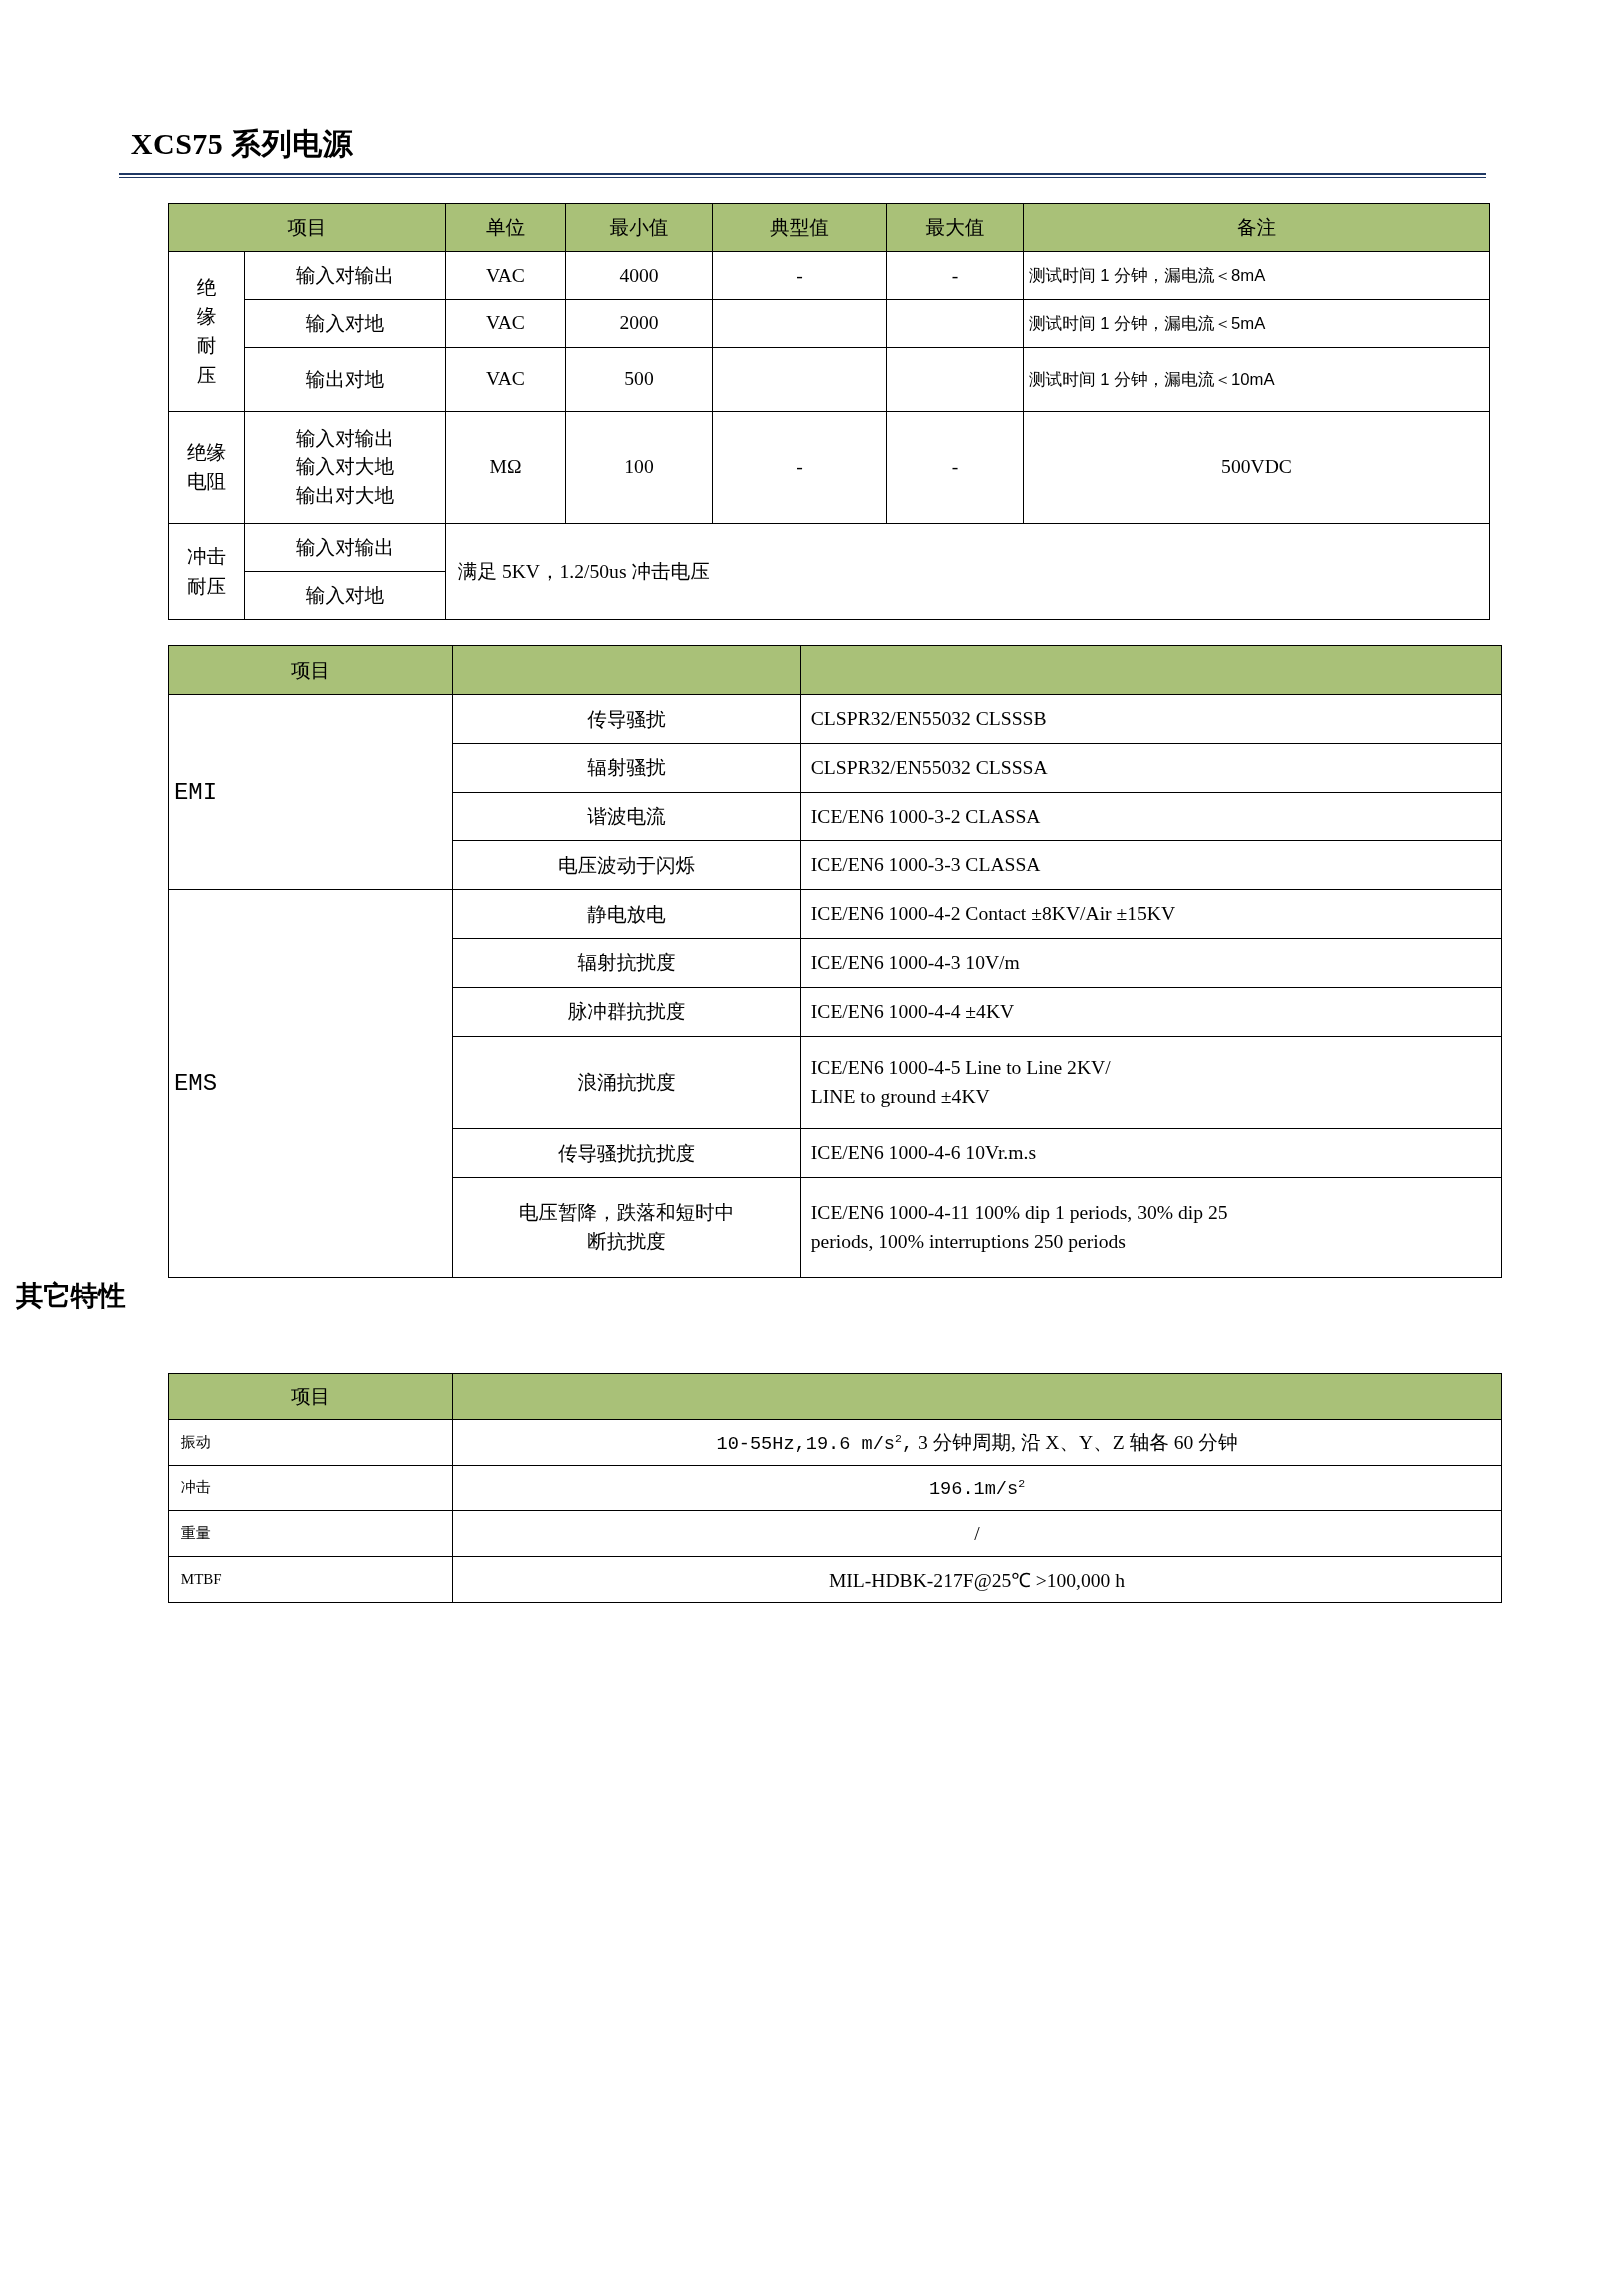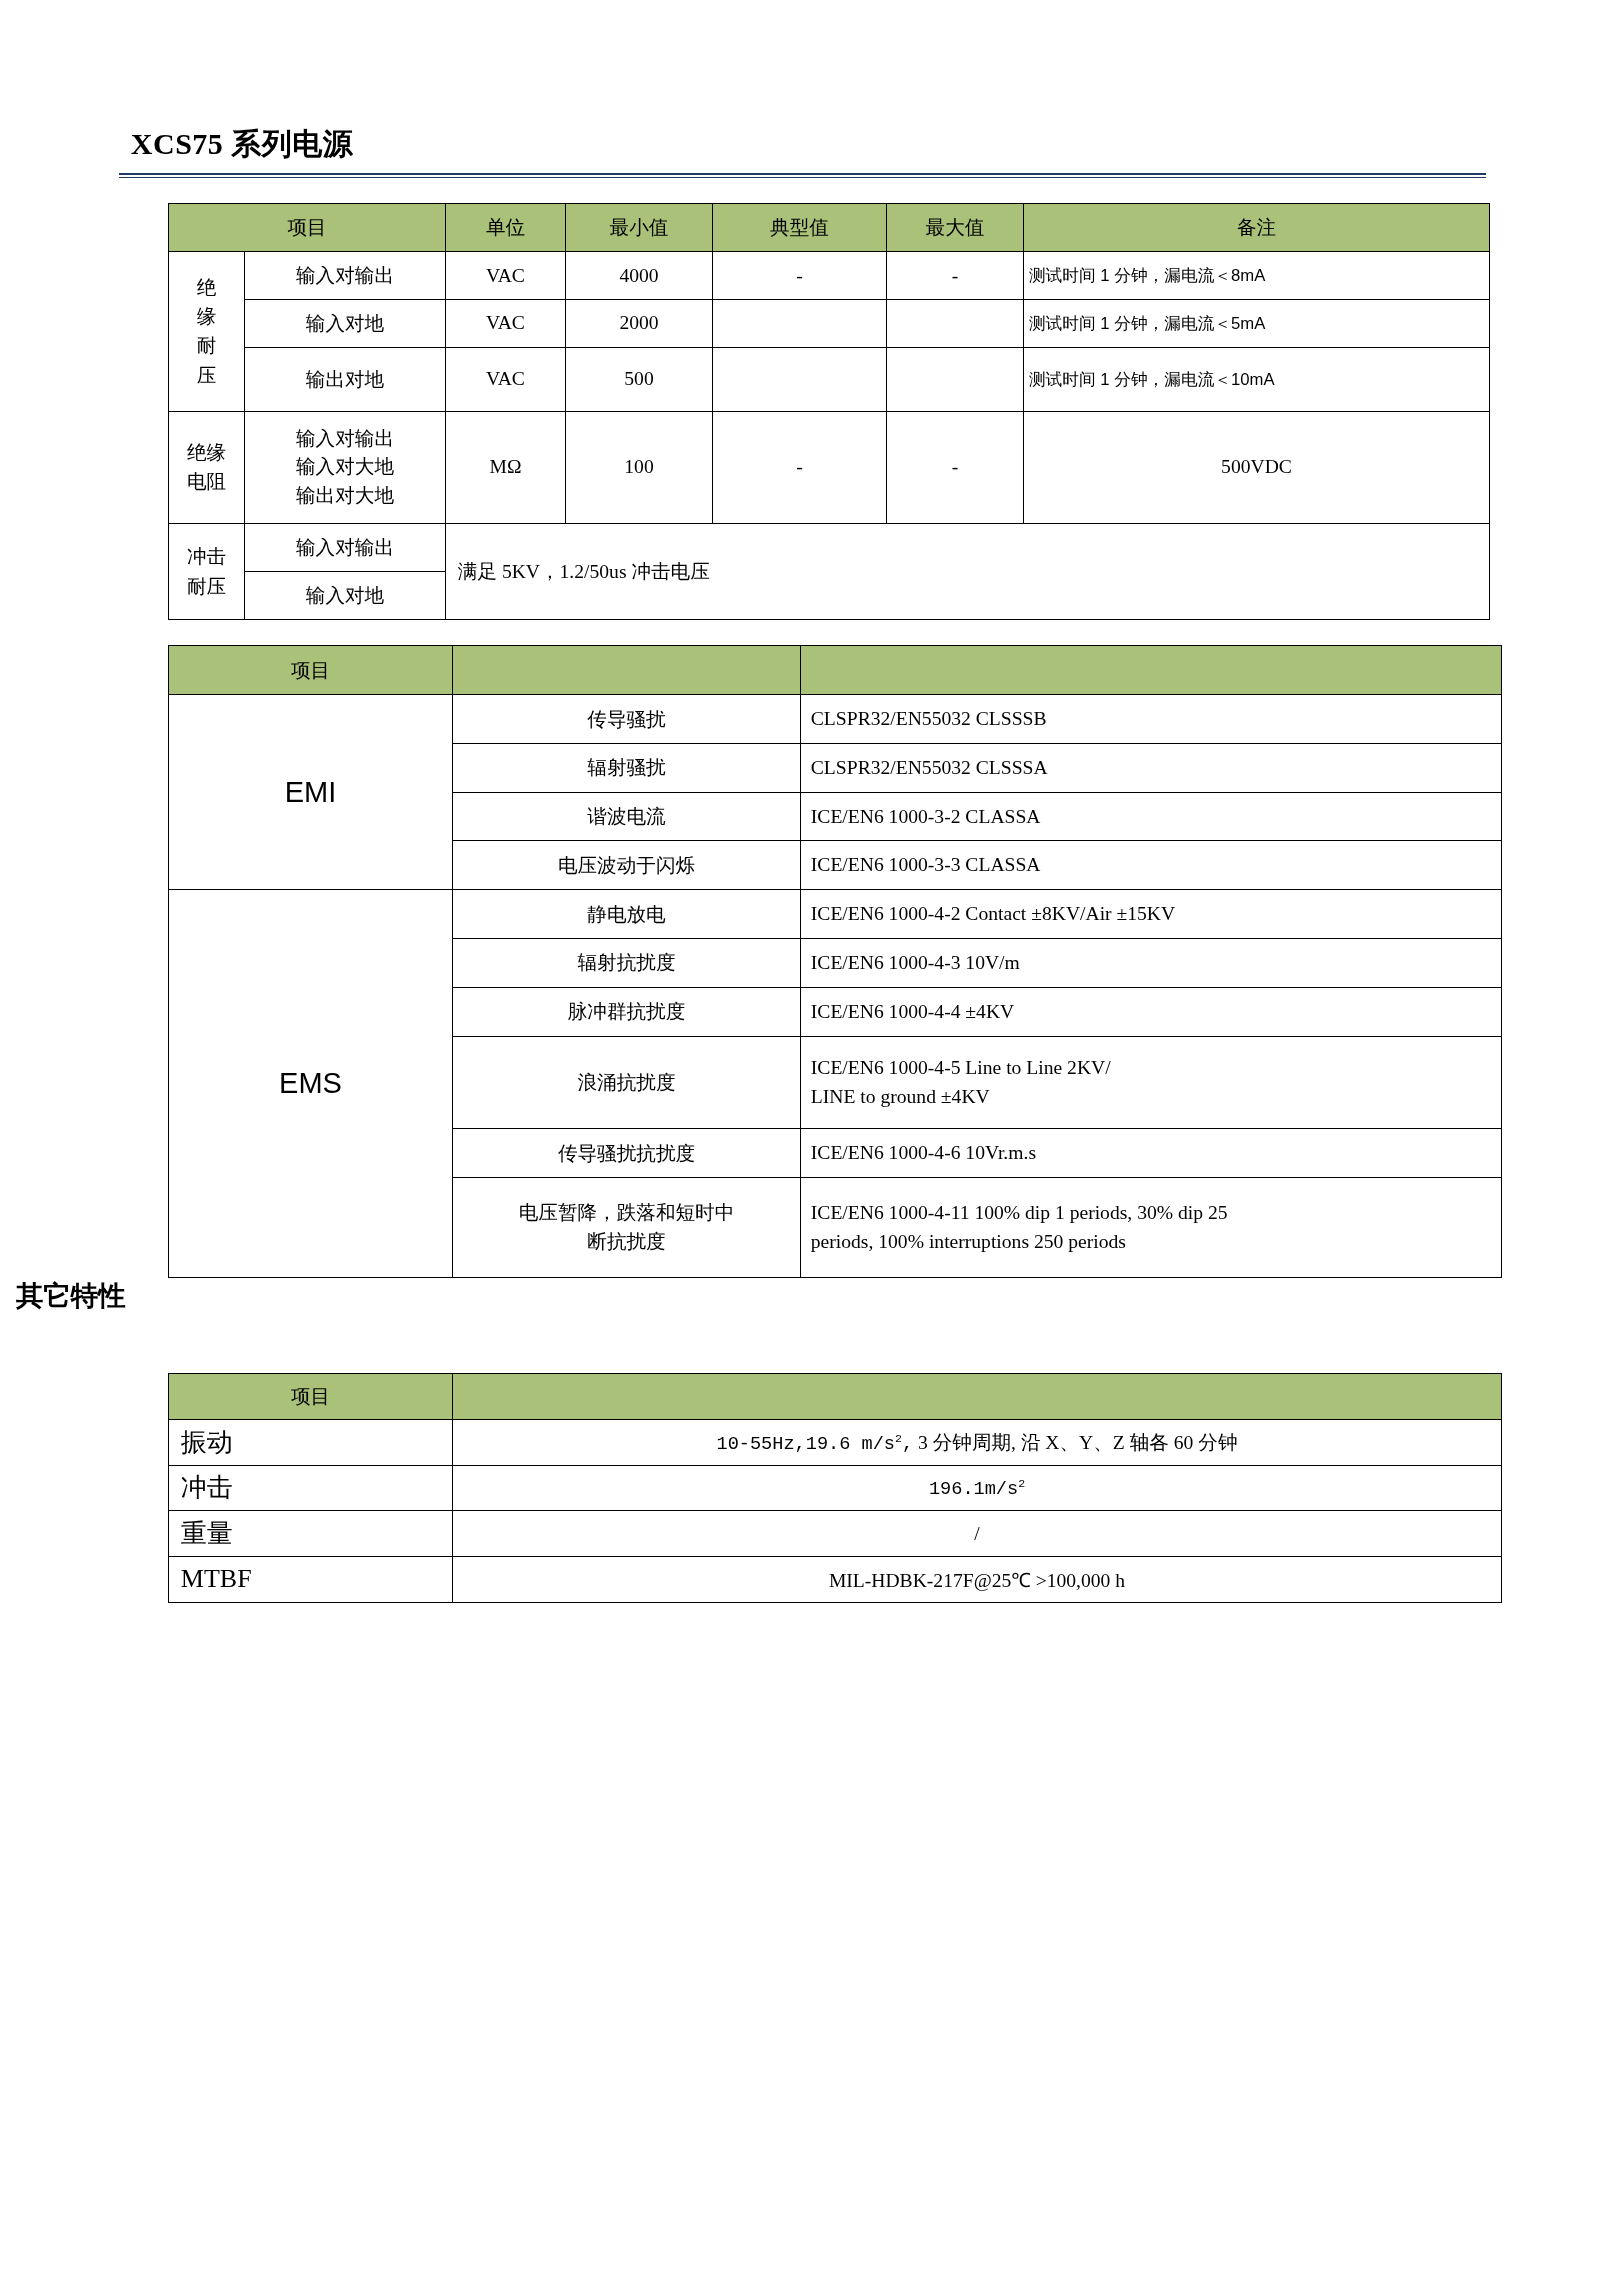--- a/index.html
+++ b/index.html
@@ -91,34 +91,33 @@
     font-size: 19.6px;
   }
 
   
   .tbl-emc {
     width: 1333px;
     margin: 25.5px 0 0 152px;
   }
   .tbl-emc td { height: 42px; }
   .tbl-emc .grouplabel {
-    text-align: center;
-    font-size: 29px;
-    font-family: Liberation Sans, sans-serif;
+    font-size: 24px;
+    font-family: Liberation Mono, monospace;
   }
   .tbl-emc .item { text-align: center; font-size: 19.6px; }
   .tbl-emc .val  { text-align: left; padding-left: 9.8px; font-size: 19.6px; }
 
   
   .tbl-other {
     width: 1333px;
     margin: 59px 0 0 152px;
   }
   .tbl-other td { height: 39px; }
-  .tbl-other .item { text-align: left; padding-left: 11.8px; font-size: 26px; }
+  .tbl-other .item { text-align: left; padding-left: 11.8px; font-size: 15px; }
   .tbl-other .val  { text-align: center; font-size: 19.6px; }
   .tbl-other .val .mono { font-family: "Liberation Mono", monospace; font-size: 18.6px; }
   sup { font-size: 0.62em; vertical-align: super; }
 
   .two-line { line-height: 1.45; }
 </style>
 </head>
 <body>
 
 <div class="page">

